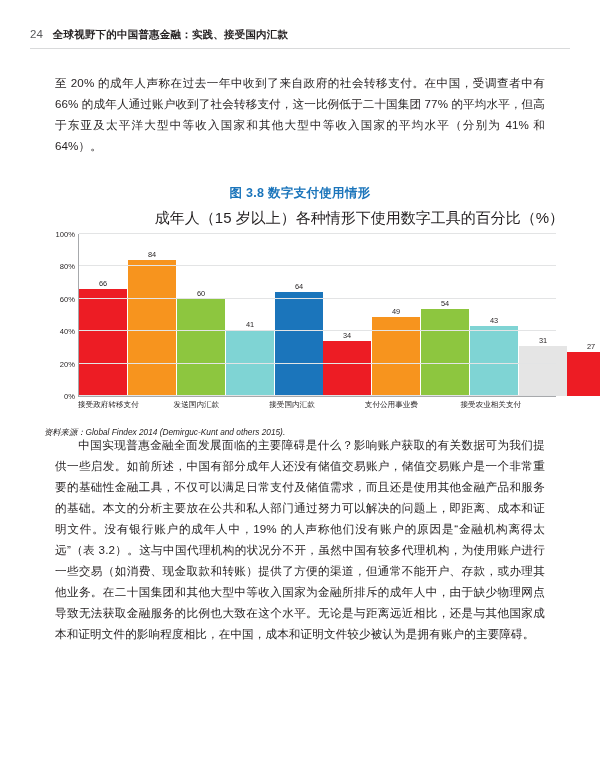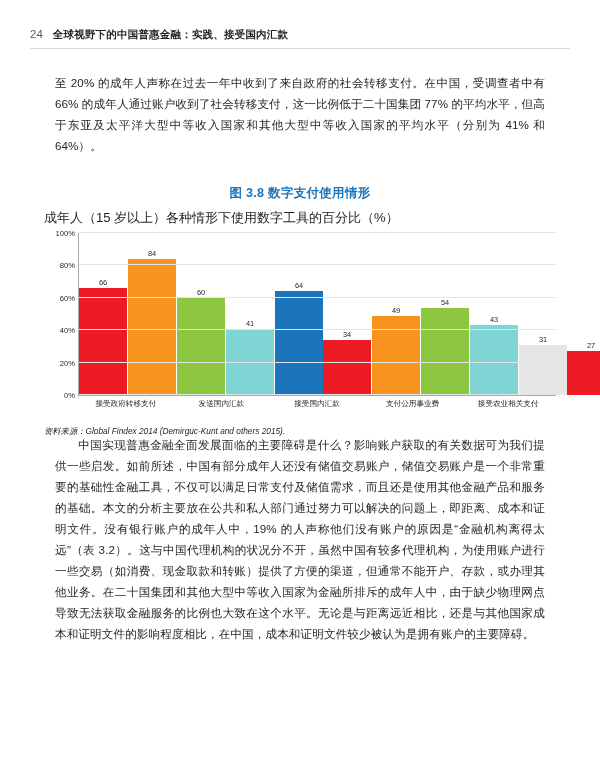--- a/index.html
+++ b/index.html
@@ -70,24 +70,25 @@
   }
   .fig-title {
     text-align: center;
     color: #1b75bb;
     font-weight: bold;
     font-size: 12.5px;
     letter-spacing: 0.3px;
     margin-bottom: 7px;
   }
   .fig-subtitle {
-    font-size: 13px;
+    font-size: 15px;
     color: #231f20;
     margin-left: 8px;
     margin-bottom: 2px;
+    text-align: right;
   }
 
   
   .chart-wrap {
     position: relative;
     height: 188px;
     margin-left: 8px;
     margin-right: 8px;
   }
   .plot {
@@ -144,21 +145,21 @@
   }
   .xlabels {
     position: absolute;
     left: 34px;
     right: 0;
     top: 170px;
     display: flex;
   }
   .xlab {
     flex: 1 1 0;
-    text-align: center;
+    text-align: left;
     font-size: 7.6px;
     color: #231f20;
     line-height: 10px;
   }
 
   
   .legend {
     display: flex;
     justify-content: center;
     flex-wrap: wrap;

